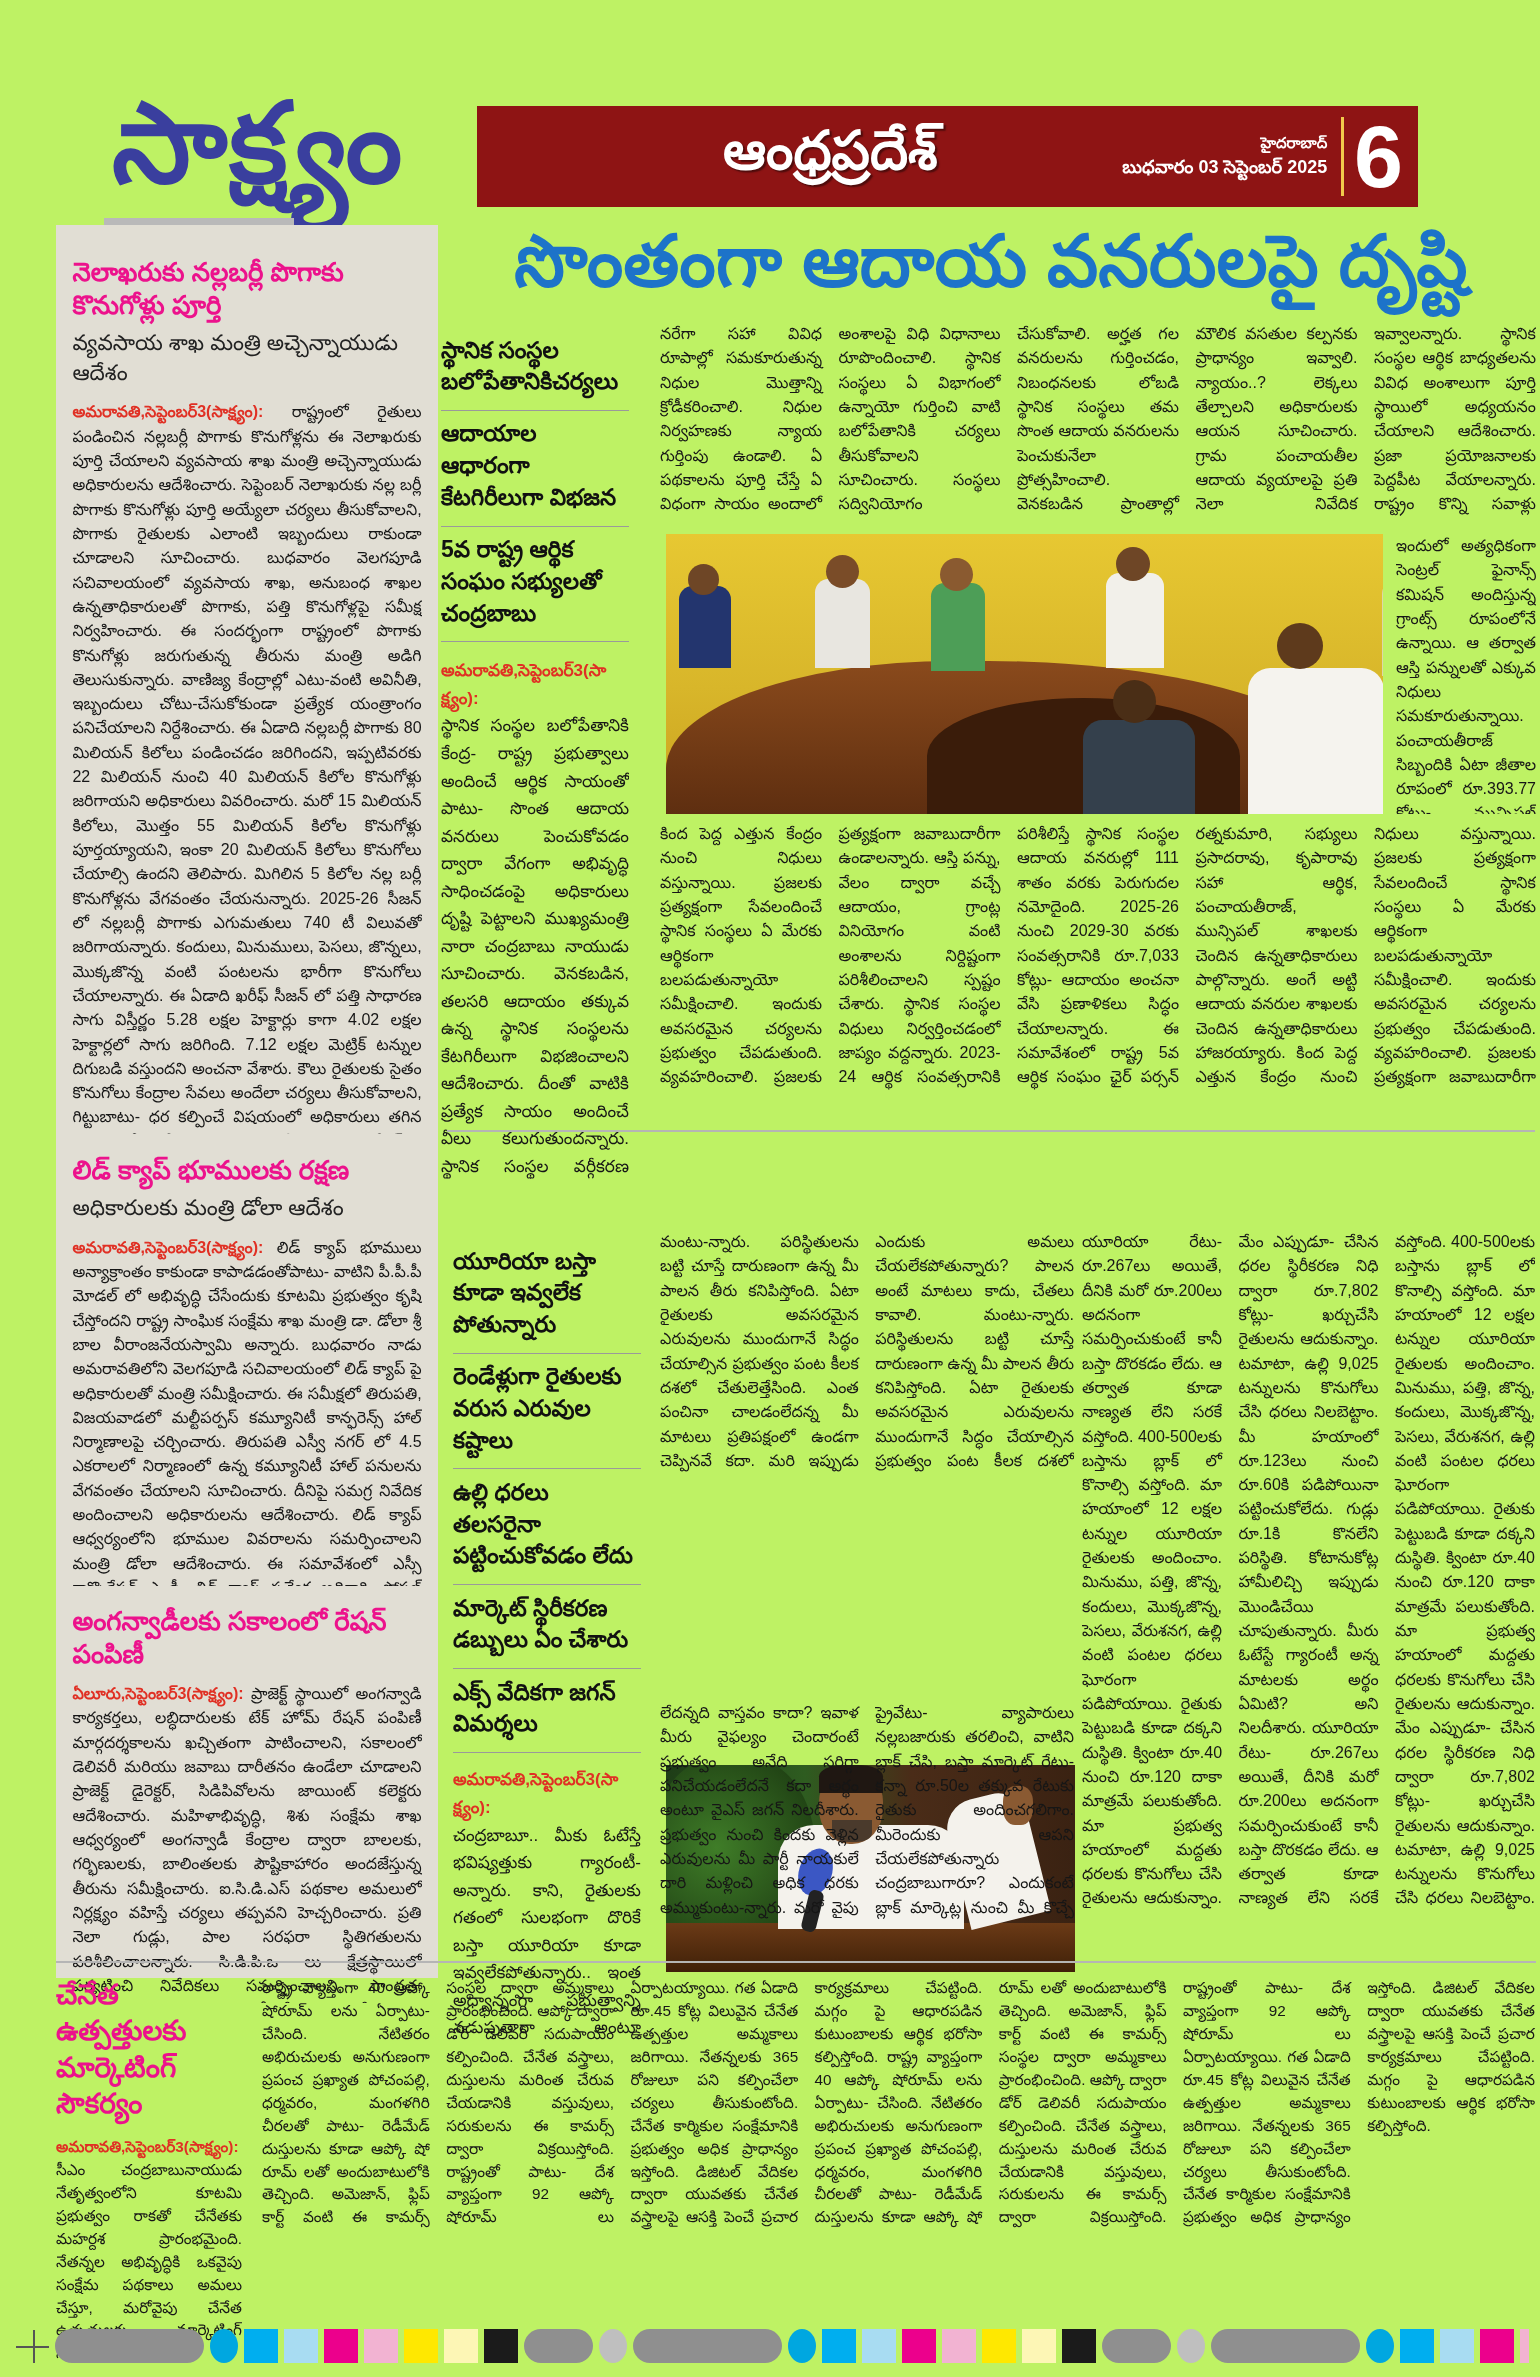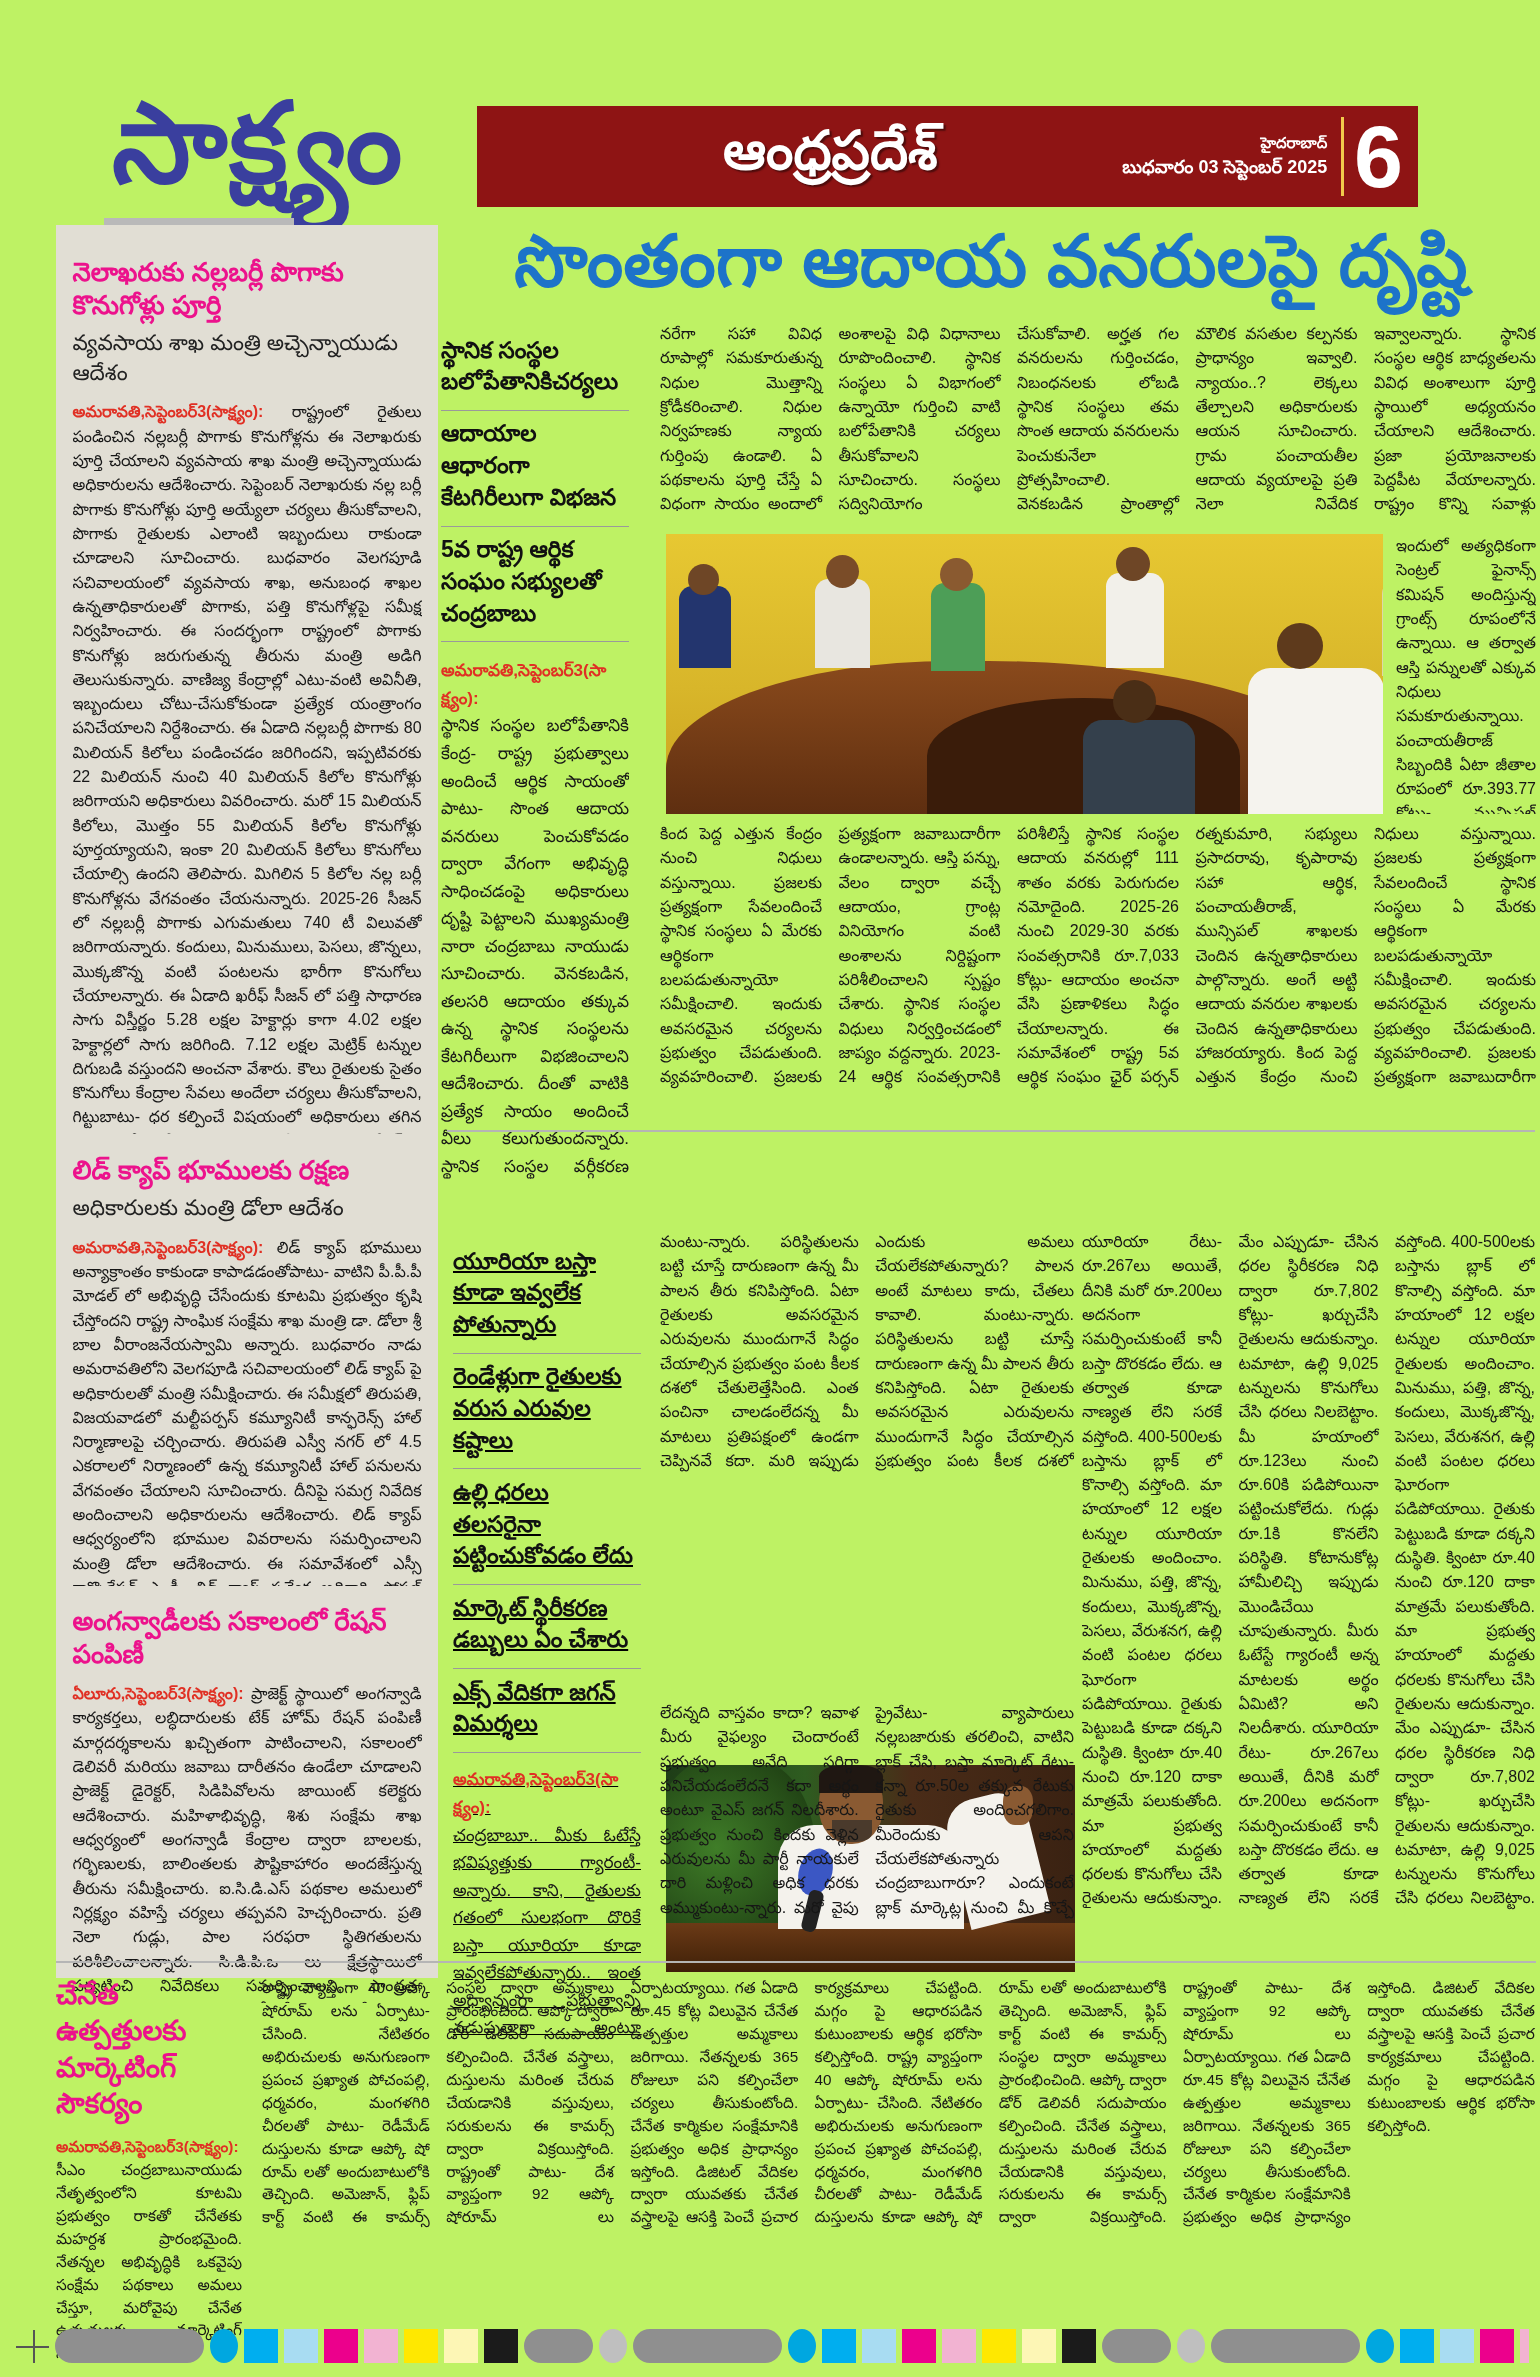--- a/index.html
+++ b/index.html
@@ -138,21 +138,21 @@
     <div class="ph-shape" style="left:447px;top:146px;width:43px;height:43px;background:#4a2e16;border-radius:50%;"></div>
   </div>
 
   <div class="abs body-txt jt" style="left:1396px;top:534px;width:140px;height:280px;">ఇందులో అత్యధికంగా సెంట్రల్ ఫైనాన్స్ కమిషన్ అందిస్తున్న గ్రాంట్స్ రూపంలోనే ఉన్నాయి. ఆ తర్వాత ఆస్తి పన్నులతో ఎక్కువ నిధులు సమకూరుతున్నాయి. పంచాయతీరాజ్ సిబ్బందికి ఏటా జీతాల రూపంలో రూ.393.77 కోట్లు-, మున్సిపల్ సిబ్బందికి రూ.1,672.45 కోట్లు- ప్రభుత్వం ఖర్చు చేస్తోంది.</div>
 
   <div class="abs body-txt jt cols5" style="left:660px;top:822px;width:876px;height:268px;">కింద పెద్ద ఎత్తున కేంద్రం నుంచి నిధులు వస్తున్నాయి. ప్రజలకు ప్రత్యక్షంగా సేవలందించే స్థానిక సంస్థలు ఏ మేరకు ఆర్థికంగా బలపడుతున్నాయో సమీక్షించాలి. ఇందుకు అవసరమైన చర్యలను ప్రభుత్వం చేపడుతుంది. వ్యవహరించాలి. ప్రజలకు ప్రత్యక్షంగా జవాబుదారీగా ఉండాలన్నారు. ఆస్తి పన్ను, వేలం ద్వారా వచ్చే ఆదాయం, గ్రాంట్ల వినియోగం వంటి అంశాలను నిర్దిష్టంగా పరిశీలించాలని స్పష్టం చేశారు. స్థానిక సంస్థల విధులు నిర్వర్తించడంలో జాప్యం వద్దన్నారు. 2023-24 ఆర్థిక సంవత్సరానికి పరిశీలిస్తే స్థానిక సంస్థల ఆదాయ వనరుల్లో 111 శాతం వరకు పెరుగుదల నమోదైంది. 2025-26 నుంచి 2029-30 వరకు సంవత్సరానికి రూ.7,033 కోట్లు- ఆదాయం అంచనా వేసి ప్రణాళికలు సిద్ధం చేయాలన్నారు. ఈ సమావేశంలో రాష్ట్ర 5వ ఆర్థిక సంఘం ఛైర్ పర్సన్ రత్నకుమారి, సభ్యులు ప్రసాదరావు, కృపారావు సహా ఆర్థిక, పంచాయతీరాజ్, మున్సిపల్ శాఖలకు చెందిన ఉన్నతాధికారులు పాల్గొన్నారు. అంగే అట్టి ఆదాయ వనరుల శాఖలకు చెందిన ఉన్నతాధికారులు హాజరయ్యారు. కింద పెద్ద ఎత్తున కేంద్రం నుంచి నిధులు వస్తున్నాయి. ప్రజలకు ప్రత్యక్షంగా సేవలందించే స్థానిక సంస్థలు ఏ మేరకు ఆర్థికంగా బలపడుతున్నాయో సమీక్షించాలి. ఇందుకు అవసరమైన చర్యలను ప్రభుత్వం చేపడుతుంది. వ్యవహరించాలి. ప్రజలకు ప్రత్యక్షంగా జవాబుదారీగా ఉండాలన్నారు. ఆస్తి పన్ను, వేలం ద్వారా వచ్చే ఆదాయం, గ్రాంట్ల వినియోగం వంటి అంశాలను నిర్దిష్టంగా పరిశీలించాలని స్పష్టం చేశారు. స్థానిక సంస్థల విధులు నిర్వర్తించడంలో జాప్యం వద్దన్నారు. 2023-24 ఆర్థిక సంవత్సరానికి పరిశీలిస్తే స్థానిక సంస్థల ఆదాయ వనరుల్లో 111 శాతం వరకు పెరుగుదల నమోదైంది. 2025-26 నుంచి 2029-30 వరకు సంవత్సరానికి రూ.7,033 కోట్లు- ఆదాయం అంచనా వేసి ప్రణాళికలు సిద్ధం చేయాలన్నారు. ఈ సమావేశంలో రాష్ట్ర 5వ ఆర్థిక సంఘం ఛైర్ పర్సన్ రత్నకుమారి, సభ్యులు ప్రసాదరావు, కృపారావు సహా ఆర్థిక, పంచాయతీరాజ్, మున్సిపల్ శాఖలకు చెందిన ఉన్నతాధికారులు పాల్గొన్నారు. అంగే అట్టి ఆదాయ వనరుల శాఖలకు చెందిన ఉన్నతాధికారులు హాజరయ్యారు.</div>
 
   <div class="abs hrule" style="left:447px;top:1130px;width:1088px;"></div>
 
 
-  <div class="abs" style="left:453px;top:1238px;width:188px;text-decoration:underline;">
+  <div class="abs" style="left:453px;top:1238px;width:188px;">
     <div class="kicker kicker-item">యూరియా బస్తా కూడా ఇవ్వలేక పోతున్నారు</div>
     <div class="kicker kicker-item">రెండేళ్లుగా రైతులకు వరుస ఎరువుల కష్టాలు</div>
     <div class="kicker kicker-item">ఉల్లి ధరలు తలసరైనా పట్టించుకోవడం లేదు</div>
     <div class="kicker kicker-item">మార్కెట్ స్థిరీకరణ డబ్బులు ఏం చేశారు</div>
     <div class="kicker kicker-item">ఎక్స్ వేదికగా జగన్ విమర్శలు</div>
     <div class="lead-txt jt" style="height:280px;margin-top:13.4px;">
       <span class="dateline">అమరావతి,సెప్టెంబర్3(సాక్ష్యం):</span><br>
       <span>చంద్రబాబూ.. మీకు ఓటేస్తే భవిష్యత్తుకు గ్యారంటీ- అన్నారు. కాని, రైతులకు గతంలో సులభంగా దొరికే బస్తా యూరియా కూడా ఇవ్వలేకపోతున్నారు.. ఇంత అధ్వాన్నంగా ప్రభుత్వాన్ని నడుపుతారా అంటూ వైఎస్సార్సీపీ అధ్యక్షుడు, మాజీ ముఖ్యమంత్రి వైఎస్ జగన్మోహన్రెడ్డి ఆగ్రహం వ్యక్తం చేశారు. యూరియా కొరత, రైతుల అవస్థలపై ఆయన ట్వీట్ చేస్తూ.. చంద్రబాబు సర్కార్ నిర్లక్ష్యంపై తీవ్రంగా మండిపడ్డారు. మీరు అధికారంలోకి వచ్చింది మొదలు వరుసగా ఈ రెండేళ్లపాటు- రైతులకు కష్టాలే మిగిల్చారు.</span>
     </div>
   </div>

